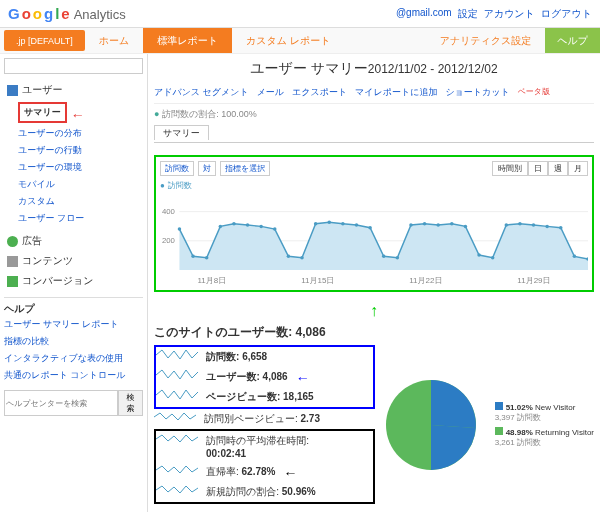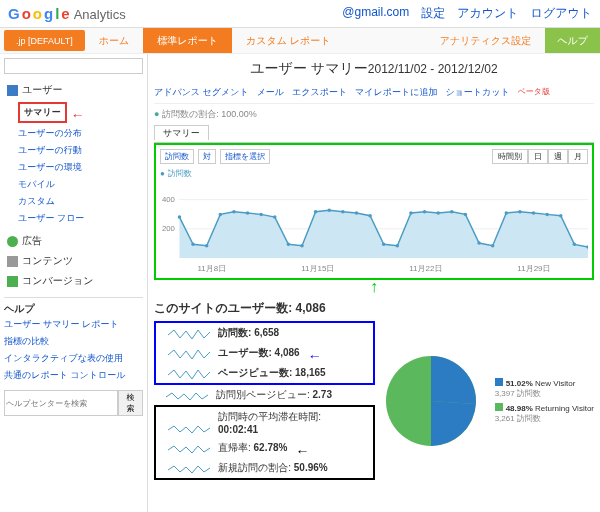--- a/index.html
+++ b/index.html
@@ -1,21 +1,21 @@
 <!DOCTYPE html>
 <html><head>
 <meta charset="utf-8">
 <style>
 *{margin:0;padding:0;box-sizing:border-box;font-family:Arial,sans-serif}
 body{width:600px;height:512px;background:#fff;font-size:10px;color:#333;overflow:hidden}
 .hdr{display:flex;align-items:center;justify-content:space-between;padding:4px 8px;border-bottom:1px solid #ddd;height:28px}
 .logo{display:flex;align-items:baseline;gap:2px}
 .g1{color:#4285F4;font-weight:bold;font-size:15px}.g2{color:#EA4335;font-weight:bold;font-size:15px}.g3{color:#FBBC05;font-weight:bold;font-size:15px}.g4{color:#34A853;font-weight:bold;font-size:15px}
 .ana{color:#666;font-size:13px;margin-left:2px}
-.hdr-r{display:flex;gap:12px;font-size:12px;color:#1155cc}
+.hdr-r{display:flex;gap:6px;font-size:10px;color:#1155cc}
 .nav{background:#f9f9f9;display:flex;height:26px;border-bottom:1px solid #eee}
 .badge{background:#f47c20;color:#fff;padding:2px 12px;font-size:9px;display:flex;align-items:center;border-radius:2px;margin:2px 0 2px 4px}
 .tabs{display:flex;flex:1}
 .tab{padding:6px 14px;color:#f47c20;font-size:10px;cursor:pointer}
 .tab.act{background:#f47c20;color:#fff}
 .helptab{background:#8bc34a;color:#fff;padding:6px 12px;font-size:10px}
 .body{display:flex;height:458px}
 .side{width:148px;border-right:1px solid #ddd;padding:4px;overflow:hidden}
 .srch{width:100%;border:1px solid #ccc;padding:2px;font-size:9px;margin-bottom:6px}
 .sgrp{margin-bottom:4px}
@@ -34,35 +34,35 @@
 .main{flex:1;padding:6px;overflow:hidden}
 .mh{display:flex;justify-content:center;align-items:center;margin-bottom:4px}
 .mh h1{font-size:14px;font-weight:normal}
 .date{font-size:12px;color:#333}
 .tb{display:flex;gap:8px;font-size:9px;color:#1155cc;padding:4px 0;border-bottom:1px solid #eee}
 .beta{color:#e53935;font-size:8px}
 .pct{color:#888;font-size:9px;padding:4px 0}
 .pct .dot{color:#4a9}
 .tabbar{border-bottom:1px solid #ccc;padding:2px 0}
 .tabbar span{border:1px solid #ccc;border-bottom:none;padding:2px 8px;font-size:9px;background:#fff}
-.chart{border:2px solid #0c0;padding:4px;margin:0 0;position:relative}
+.chart{border:2px solid #0c0;padding:4px;margin:12px 0;position:relative}
 .chtop{display:flex;justify-content:space-between;font-size:8px;margin-bottom:2px}
 .chsel{display:flex;gap:4px}
 .chsel span{border:1px solid #ccc;padding:1px 4px;color:#1155cc}
 .gran{display:flex}
 .gran span{border:1px solid #ccc;padding:1px 5px}
 .leg{font-size:8px;color:#4a9cc4;padding:2px 0}
 .leg::before{content:"●";margin-right:3px}
 svg.plot{width:100%;height:80px}
 .xax{display:flex;justify-content:space-around;font-size:8px;color:#888}
 .arr-up{color:#0c0;font-size:16px;text-align:center;margin-top:-2px}
 .uttl{font-size:12px;padding:4px 0}
 .metrics{display:flex;gap:6px}
 .mcol{flex:1}
-.mrow{display:flex;align-items:flex-end;gap:4px;padding:1px 12px}
+.mrow{display:flex;align-items:flex-start;gap:4px;padding:1px 0}
 .spark{width:42px;height:14px}
 .mbox{padding:2px 4px;font-size:10px}
 .box-b{border:2px solid #00f}
 .box-k{border:2px solid #000}
 .arr-b{color:#00f;font-size:14px}
 .arr-k{color:#000;font-size:14px}
 .pie{width:100px;height:100px}
 .pleg{font-size:8px}
 .pleg div{padding:2px 0}
 .sq{display:inline-block;width:8px;height:8px;margin-right:3px}

